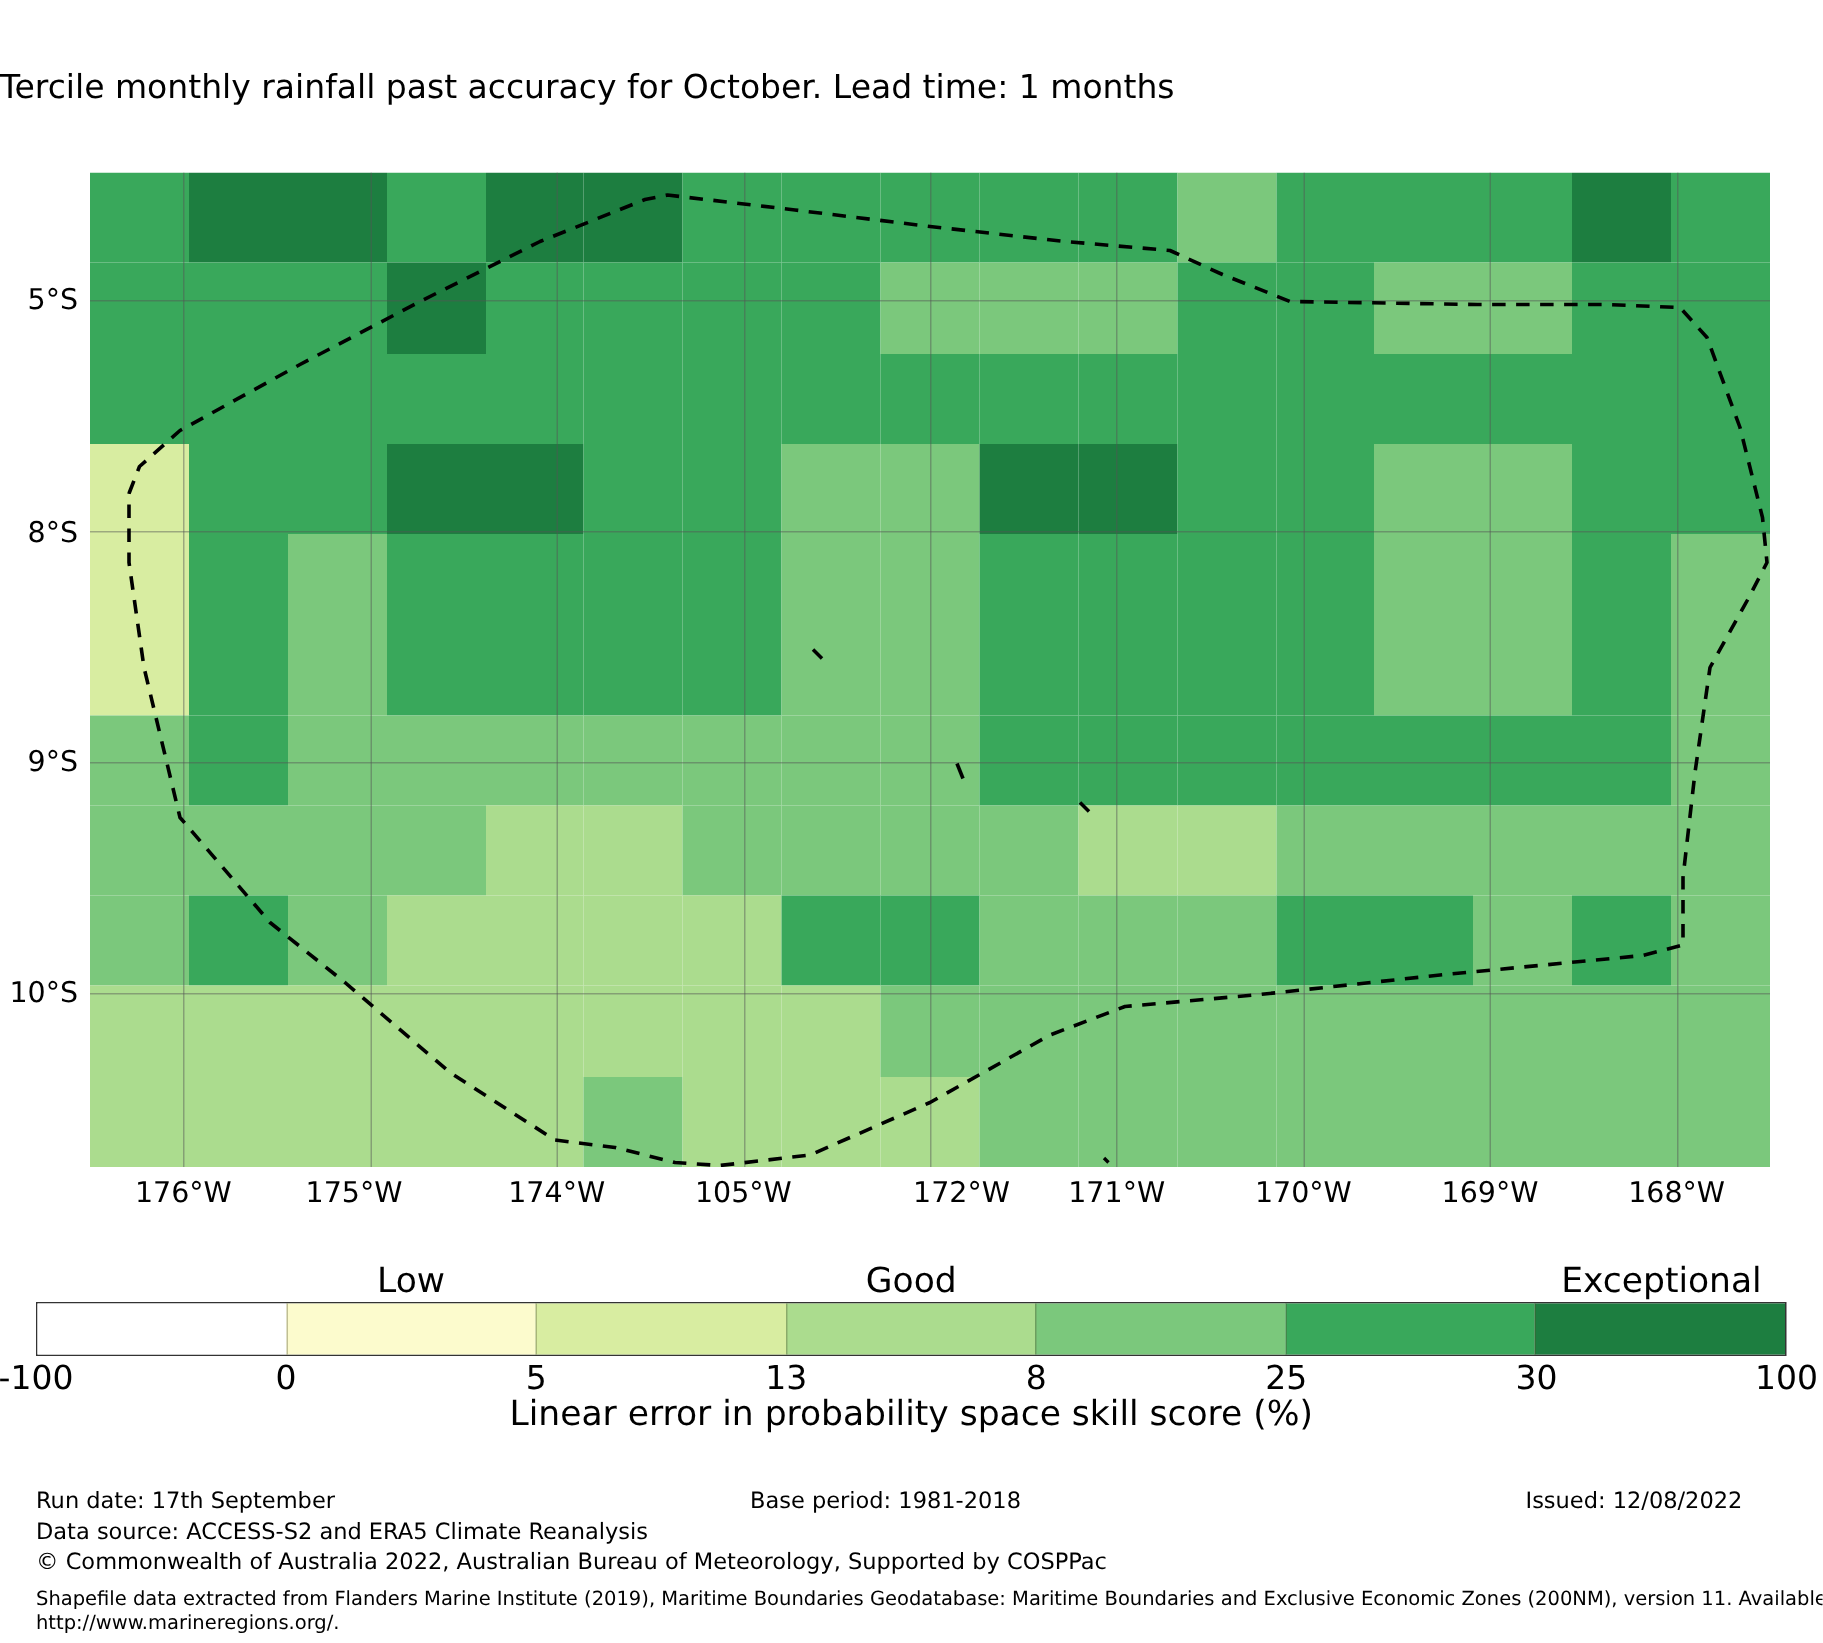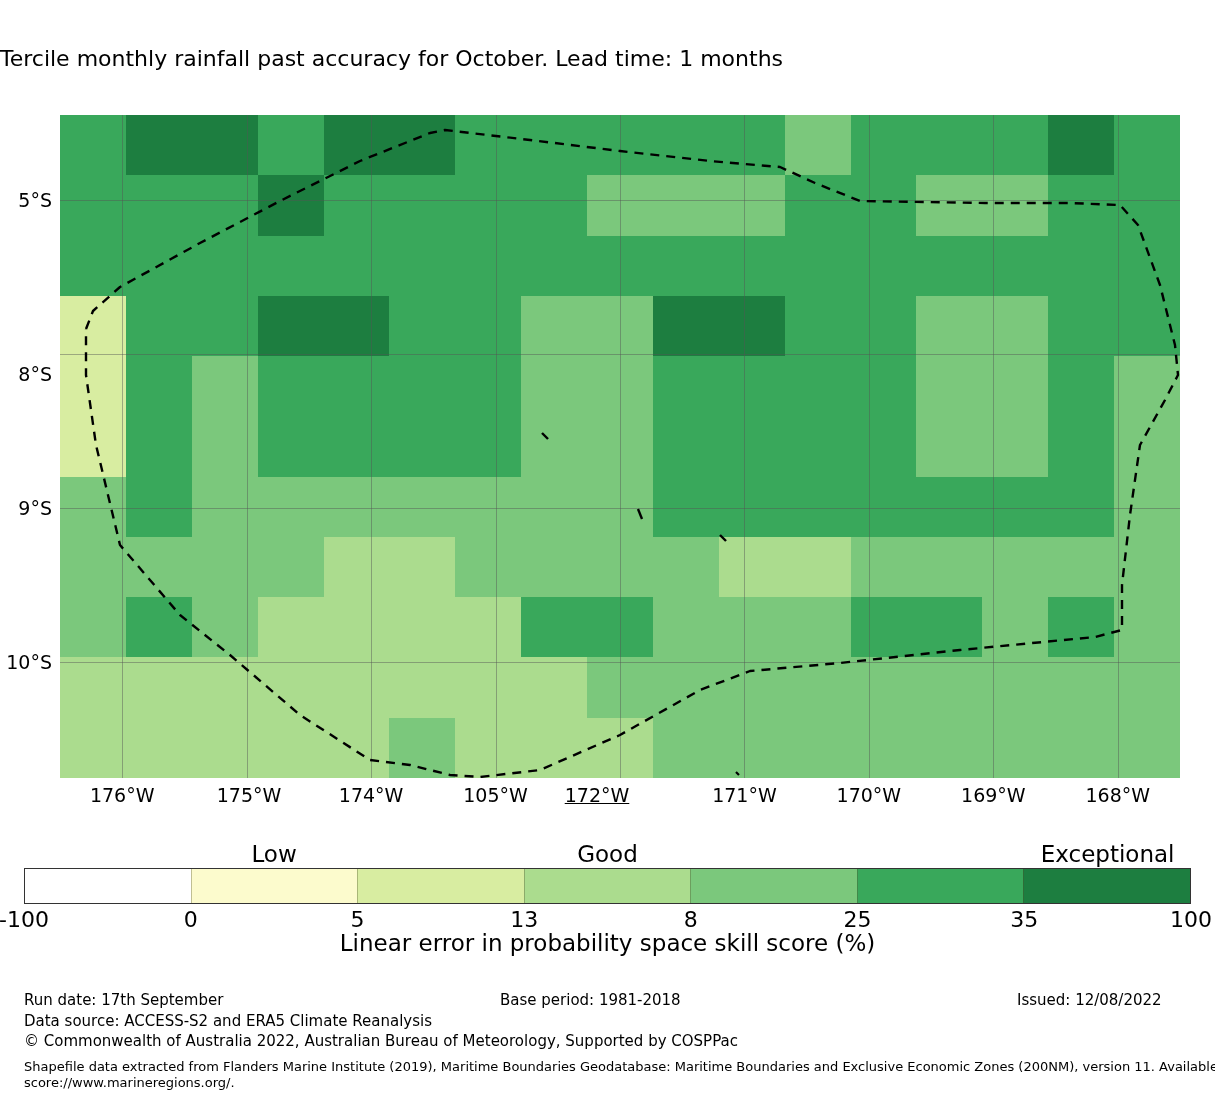--- a/index.html
+++ b/index.html
@@ -331,33 +331,33 @@
     <polyline points="26,214 33,196 60,172 140,128 220,86 300,46 370,18 385,15 470,25 560,36 650,46 720,52 755,68 800,86 925,88 1010,88 1060,90 1078,110 1100,170 1115,230 1118,260 1105,285 1080,330 1070,400 1062,470 1062,515 1035,522 900,535 780,548 690,556 640,575 560,620 480,655 420,662 390,660 350,650 310,645 240,600 170,540 120,500 60,430 36,330 26,260 26,214" fill="none" stroke="#000000" stroke-width="2.4" stroke-dasharray="9,7" stroke-linejoin="round"></polyline>
     <path d="M482,318 l6,6" stroke="#000" stroke-width="2.4" fill="none"></path>
     <path d="M578,394 l4,10" stroke="#000" stroke-width="2.4" fill="none"></path>
     <path d="M660,420 l6,6" stroke="#000" stroke-width="2.4" fill="none"></path>
     <path d="M676,657 l3,3" stroke="#000" stroke-width="2.2" fill="none"></path>
   </svg>
 </div>
 
 <div id="xticks">
     <div class="xtick" style="left: 67.2222px;">176°W</div>
-    <div class="xtick" style="left: 194px;">175°W</div>
+    <div class="xtick" style="left: 181px;">175°W</div>
     <div class="xtick" style="left: 316.111px;">174°W</div>
     <div class="xtick" style="left: 440.556px;">105°W</div>
-    <div class="xtick" style="left: 542px; text-decoration: underline;">172°W</div>
+    <div class="xtick" style="left: 586px;">172°W</div>
     <div class="xtick" style="left: 689.444px;">171°W</div>
     <div class="xtick" style="left: 813.889px;">170°W</div>
     <div class="xtick" style="left: 938.333px;">169°W</div>
     <div class="xtick" style="left: 1062.78px;">168°W</div>
   </div>
 
 <div id="yticks">
     <div class="ytick" style="top: 188.802px;">5°S</div>
-    <div class="ytick" style="top: 363px;">8°S</div>
+    <div class="ytick" style="top: 344px;">8°S</div>
     <div class="ytick" style="top: 497.174px;">9°S</div>
     <div class="ytick" style="top: 651.36px;">10°S</div>
   </div>
 
 <div id="cb-band-labels">
     <div class="cb-band-label" style="left: 164.071px;">Low</div>
     <div class="cb-band-label" style="left: 497.5px;">Good</div>
     <div class="cb-band-label" style="left: 997.643px;">Exceptional</div>
   </div>
 <div id="cbar-wrap">
@@ -371,24 +371,24 @@
       <div style="background: rgb(29, 126, 64); border-left: 1px solid rgba(80, 80, 40, 0.35);"></div>
     </div>
 </div>
 <div id="cb-ticks">
     <div class="cb-tick" style="left: -21px;">-100</div>
     <div class="cb-tick" style="left: 145.714px;">0</div>
     <div class="cb-tick" style="left: 312.429px;">5</div>
     <div class="cb-tick" style="left: 479.143px;">13</div>
     <div class="cb-tick" style="left: 645.857px;">8</div>
     <div class="cb-tick" style="left: 812.571px;">25</div>
-    <div class="cb-tick" style="left: 979.286px;">35</div>
+    <div class="cb-tick" style="left: 979.286px;">30</div>
     <div class="cb-tick" style="left: 1146px;">100</div>
   </div>
 <div id="cbar-title">Linear error in probability space skill score (%)</div>
 
 <div class="foot" id="foot-run">Run date: 17th September</div>
 <div class="foot" id="foot-base">Base period: 1981-2018</div>
 <div class="foot" id="foot-issued">Issued: 12/08/2022</div>
 <div class="foot" id="foot-src">Data source: ACCESS-S2 and ERA5 Climate Reanalysis</div>
 <div class="foot" id="foot-copy">© Commonwealth of Australia 2022, Australian Bureau of Meteorology, Supported by COSPPac</div>
 <div class="fine" id="fine1">Shapefile data extracted from Flanders Marine Institute (2019), Maritime Boundaries Geodatabase: Maritime Boundaries and Exclusive Economic Zones (200NM), version 11. Available online at</div>
-<div class="fine" id="fine2">score://www.marineregions.org/.</div>
+<div class="fine" id="fine2">http://www.marineregions.org/.</div>
 
 </body></html>

